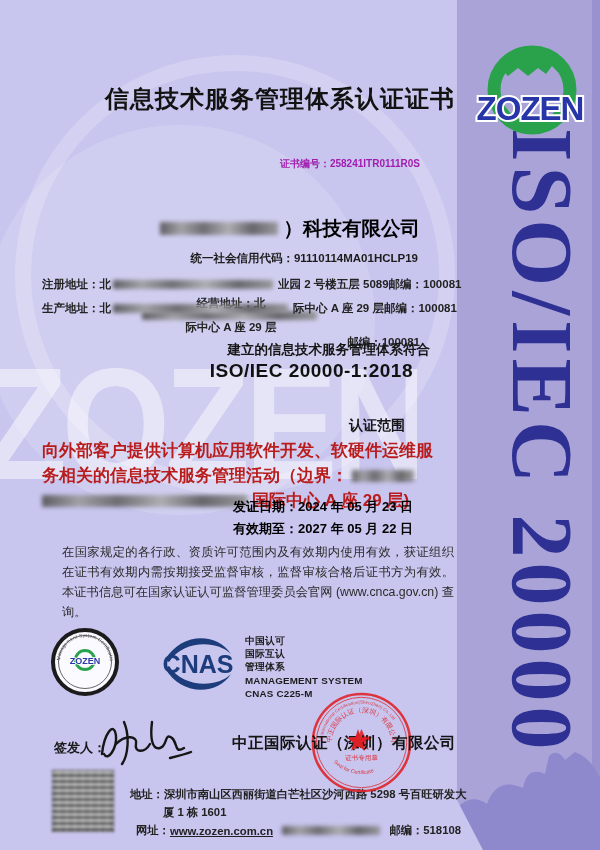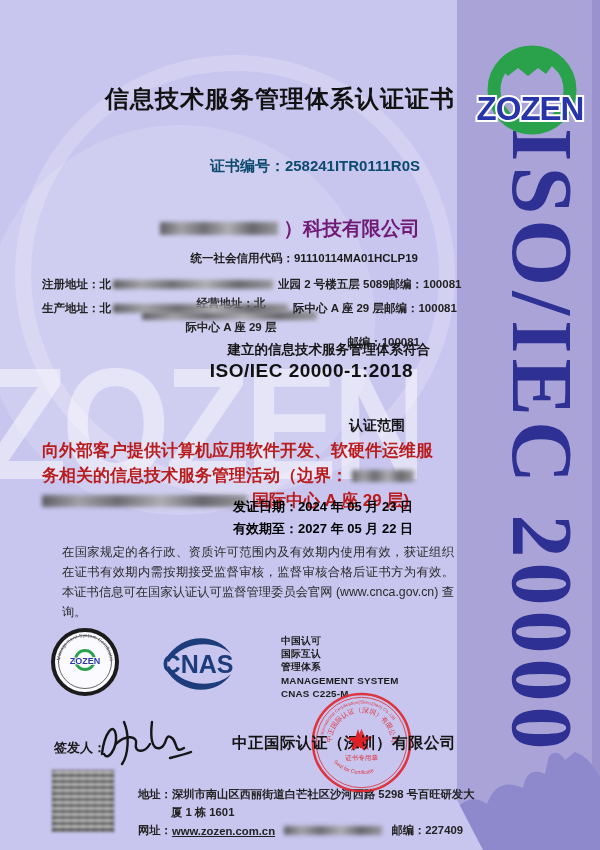--- a/index.html
+++ b/index.html
@@ -26,63 +26,63 @@
   .wm-zozen { position:absolute; left:-18px; top:332px; width:500px; overflow:hidden;
     font-size:160px; font-weight:800; letter-spacing:-6px; white-space:nowrap;
     color:rgba(255,255,255,.48); transform:scaleX(.87); transform-origin:left center;
     filter:blur(.6px); }
 
   
   .abs { position:absolute; }
   .r { text-align:right; }
   .title { left:55px; top:83px; width:400px; text-align:right; font-size:24px; font-weight:700;
     color:#121212; letter-spacing:1px; }
-  .cert-no { left:0; right:180px; top:157px; font-size:15px; font-weight:700; color:#0c4a6e; }
+  .cert-no { left:0; right:180px; top:157px; font-size:10px; font-weight:700; color:#a21caf; }
   .certify { left:0; right:193px; top:191px; font-size:16px; font-weight:700; color:#1a1a1a; }
   .company-row { right:180px; top:215px; display:flex; align-items:center; justify-content:flex-end; }
-  .company-name { font-size:19.5px; font-weight:700; color:#701a75; }
+  .company-name { font-size:19.5px; font-weight:700; color:#000000; }
   .credit { left:0; right:182px; top:251px; font-size:11.5px; font-weight:700; color:#1c1c1c; }
 
   .addr { left:42px; width:378px; height:16px; display:flex; align-items:center;
     font-size:11.5px; font-weight:700; color:#222; white-space:nowrap; }
   .addr .redact { flex:0 0 auto; margin:0 5px 0 2px; }
   .addr .postal { margin-left:auto; }
 
   .intro { left:0; right:170px; top:341px; font-size:13.5px; font-weight:700; color:#161616;padding-left:16px; }
   .iso-code { left:0; right:187px; top:360px; font-size:19px; font-weight:700; color:#111;
     letter-spacing:.5px; }
   .scope-label { left:0; right:195px; top:417px; font-size:14px; font-weight:700; color:#161616;padding-left:36px; }
   .scope { left:42px; top:438px; width:410px; font-size:17px; font-weight:700; color:#b91c1c;
     line-height:25px; }
   .scope-row { display:flex; align-items:center; }
   .dates { left:0; right:187px; font-size:13px; font-weight:600; color:#000000; }
   .notice { left:62px; top:542px; width:392px; font-size:12.3px; line-height:20px;
     color:#2b2b2b; text-align:justify; }
 
   
   .cnas-lines { left:245px; top:634px; font-size:9.8px; font-weight:700; line-height:13.2px;
-    color:#1c1c1c; letter-spacing:.2px;margin-left:36px; }
+    color:#1c1c1c; letter-spacing:.2px; }
 
   
   .signer { left:54px; top:739px; font-size:13px; font-weight:700; color:#1a1a1a; }
   .issuer-co { left:232px; top:733px; font-size:15.5px; font-weight:700; color:#141414;
     letter-spacing:.5px; z-index:4; }
   .star-overlay { left:346px; top:729px; width:24px; height:24px; background:#de1f26; z-index:5;
     clip-path:polygon(50% 0%,61% 35%,98% 35%,68% 57%,79% 91%,50% 70%,21% 91%,32% 57%,2% 35%,39% 35%); }
 
   
   .redact { background:linear-gradient(90deg,#4a4a4a,#9a9a9a 18%,#5c5c5c 37%,#a8a8a8 58%,#545454 78%,#8f8f8f);
     filter:blur(2.1px); opacity:.85; border-radius:1px; }
   .qr-blur { left:52px; top:770px; width:62px; height:62px;
     background:repeating-linear-gradient(0deg, rgba(70,70,70,.8) 0 3px, rgba(200,200,200,.8) 3px 6px),
                repeating-linear-gradient(90deg,#888 0 4px,#ccc 4px 8px);
     filter:blur(1.4px); border:1px dashed rgba(35,35,35,.6); }
 
   
-  .footer-line { font-size:11.3px; font-weight:700; color:#222; white-space:nowrap;margin-left:8px; }
+  .footer-line { font-size:11.3px; font-weight:700; color:#222; white-space:nowrap; }
   .web-row { display:flex; align-items:center; }
   .weblink { text-decoration:underline; color:#222; }
   .seal-svg { z-index:3; }
 </style>
 </head>
 <body>
 
 <div class="page">
 
   <div class="wm-ring"></div>
@@ -211,20 +211,20 @@
       <path d="M76,48 C84,46 92,44 97,42"></path>
     </g>
   </svg>
   <div class="abs issuer-co">中正国际认证（深圳）有限公司</div>
 
   <div class="abs qr-blur"></div>
   <div class="abs footer-line" style="left:130px; top:787px;">
     <span>地址：</span><span>深圳市南山区西丽街道白芒社区沙河西路 5298 号百旺研发大</span>
   </div>
   <div class="abs footer-line" style="left:163px; top:805px;">厦 1 栋 1601</div>
-  <div class="abs footer-line web-row" style="left:130px; top:823px; width:325px;">
+  <div class="abs footer-line web-row" style="left:136px; top:823px; width:325px;">
     <span>网址：</span>
     <span class="weblink">www.zozen.com.cn</span>
     <span class="redact" style="flex:1; height:9px; margin:0 9px;"></span>
-    <span><span>邮编：</span><span>227409</span></span>
+    <span><span>邮编：</span><span>518108</span></span>
   </div>
 
 </div>
 
 </body></html>

